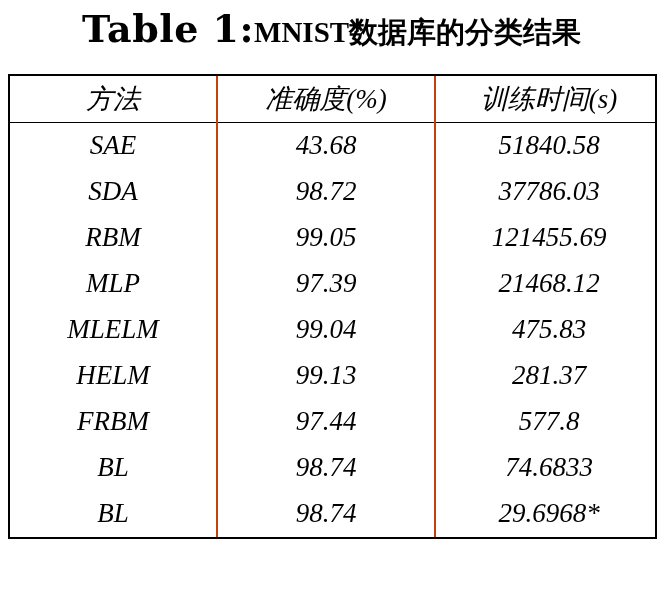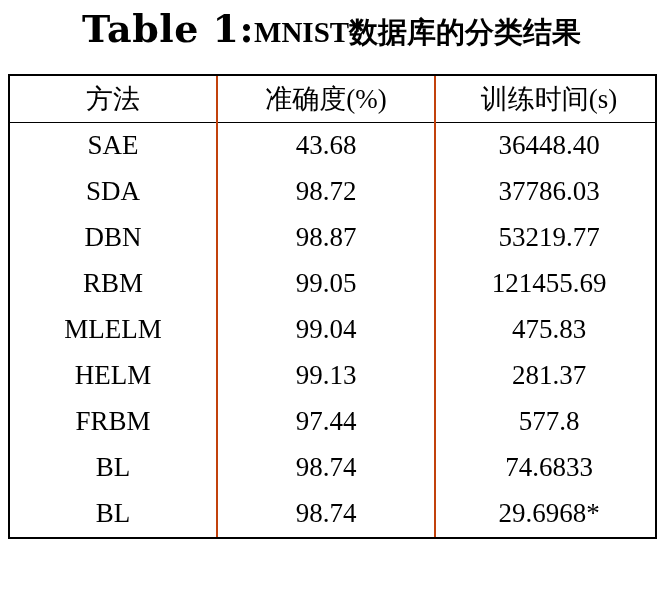--- a/index.html
+++ b/index.html
@@ -40,20 +40,21 @@
     font-size: 29px;
   }
   .table-wrap {
     padding: 0 8px;
     margin-top: 18px;
   }
   table.data-table {
     border-collapse: collapse;
     width: 647px;
     table-layout: fixed;
+    font-style: italic;
   }
   table.data-table td {
     text-align: center;
     vertical-align: middle;
     font-size: 27px;
     height: 46px;
     padding: 0;
     border-left: 2px solid #c2410c;
     border-right: 1px solid #000000;
     font-family: "Liberation Serif", serif;
@@ -96,36 +97,36 @@
       </colgroup>
       <tbody>
         <tr class="header-row">
           <td>方法</td>
           <td>准确度(%)</td>
           <td>训练时间(s)</td>
         </tr>
         <tr>
           <td>SAE</td>
           <td>43.68</td>
-          <td>36448.40</td>
+          <td>51840.58</td>
         </tr>
         <tr>
           <td>SDA</td>
           <td>98.72</td>
           <td>37786.03</td>
         </tr>
         <tr>
-          <td>DBN</td>
-          <td>98.87</td>
-          <td>53219.77</td>
-        </tr>
-        <tr>
           <td>RBM</td>
           <td>99.05</td>
           <td>121455.69</td>
+        </tr>
+        <tr>
+          <td>MLP</td>
+          <td>97.39</td>
+          <td>21468.12</td>
         </tr>
         <tr>
           <td>MLELM</td>
           <td>99.04</td>
           <td>475.83</td>
         </tr>
         <tr>
           <td>HELM</td>
           <td>99.13</td>
           <td>281.37</td>

